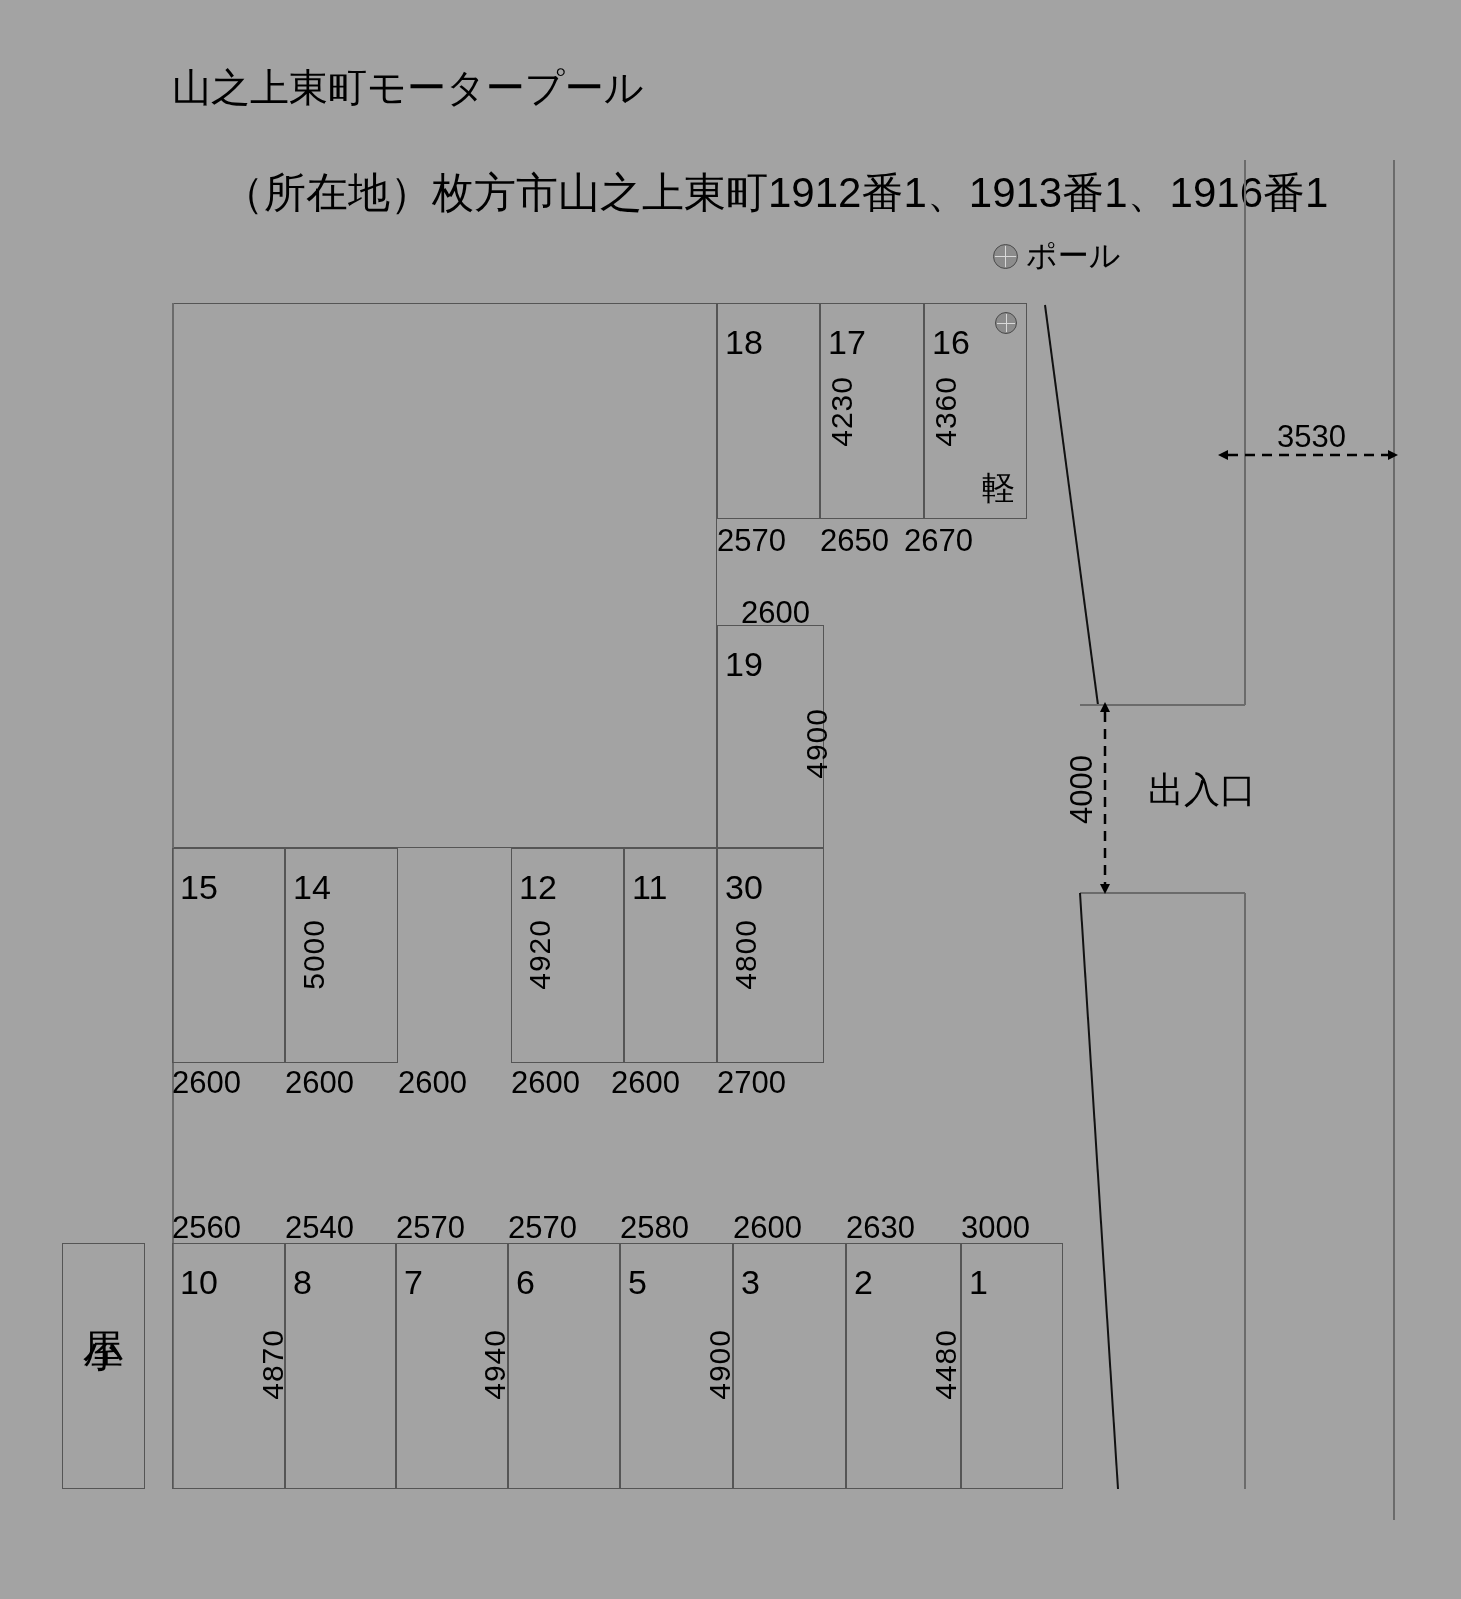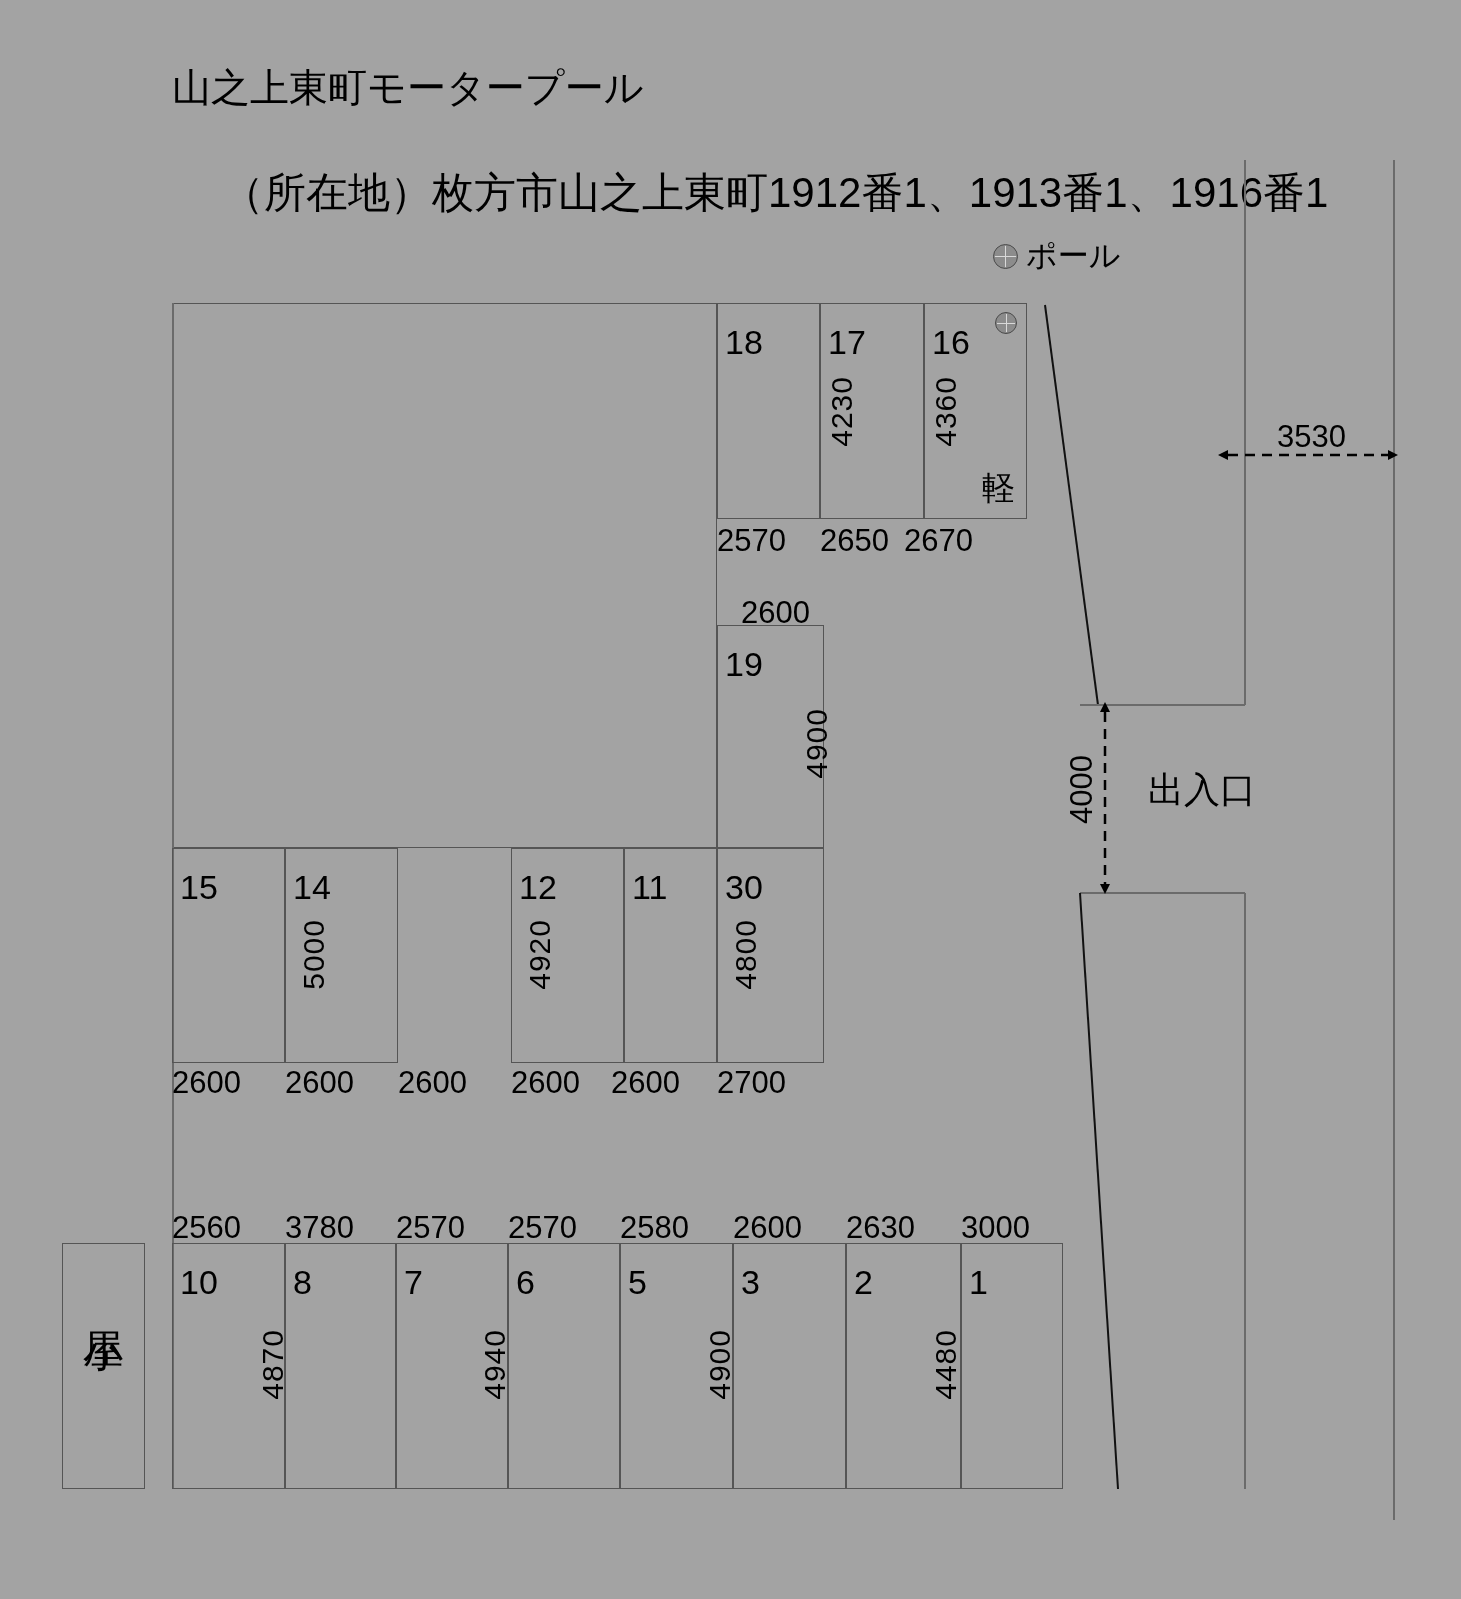--- a/index.html
+++ b/index.html
@@ -211,21 +211,21 @@
   </div>
   <div class="width-lbl" style="left:611px; top:1067px; width:113px;">2600</div>
 
   <div class="cell" style="left:717px; top:848px; width:107px; height:215px;">
     <span class="cell-num">30</span>
     <span class="depth" style="left:13px; top:70px;">4800</span>
   </div>
   <div class="width-lbl" style="left:717px; top:1067px; width:107px;">2700</div>
 
   <div class="width-lbl" style="left:172px; top:1212px; width:113px;">2560</div>
-  <div class="width-lbl" style="left:285px; top:1212px; width:111px;">3780</div>
+  <div class="width-lbl" style="left:285px; top:1212px; width:111px;">2540</div>
   <div class="width-lbl" style="left:396px; top:1212px; width:112px;">2570</div>
   <div class="width-lbl" style="left:508px; top:1212px; width:112px;">2570</div>
   <div class="width-lbl" style="left:620px; top:1212px; width:113px;">2580</div>
   <div class="width-lbl" style="left:733px; top:1212px; width:113px;">2600</div>
   <div class="width-lbl" style="left:846px; top:1212px; width:115px;">2630</div>
   <div class="width-lbl" style="left:961px; top:1212px; width:102px;">3000</div>
 
   <div class="cell" style="left:172px; top:1243px; width:113px; height:246px;">
     <span class="cell-num">10</span>
   </div>

